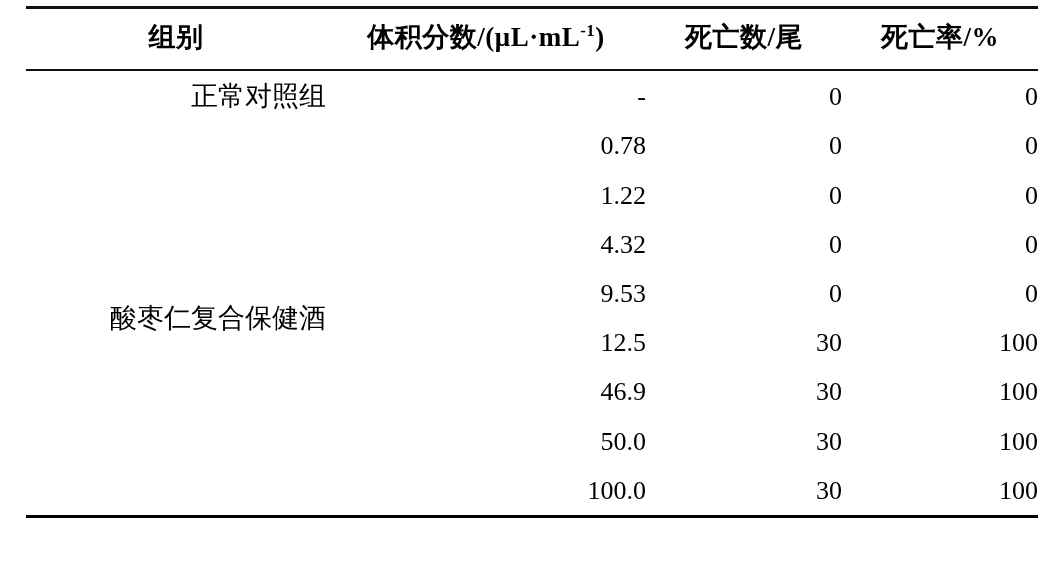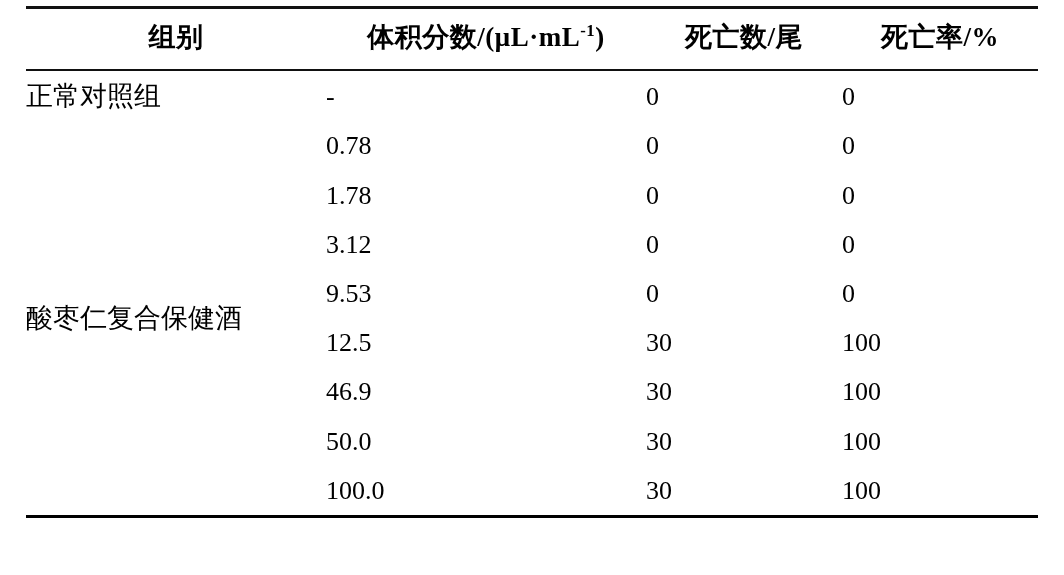--- a/index.html
+++ b/index.html
@@ -45,21 +45,21 @@
     border-top: 3px solid #111;
   }
   .rule-mid td, .rule-mid th {
     border-bottom: 2px solid #111;
   }
   .rule-bottom {
     border-bottom: 3px solid #000000;
   }
   tbody td {
     font-size: 26px;
-    text-align: left;
+    text-align: right;
     padding: 9px 0;
     vertical-align: middle;
     line-height: 1.2;
   }
   tbody td.group-cell {
     font-size: 27px;
   }
   .sup {
     font-size: 0.62em;
     vertical-align: super;
@@ -95,26 +95,26 @@
         <td>0</td>
         <td>0</td>
       </tr>
       <tr>
         <td class="group-cell" rowspan="8">酸枣仁复合保健酒</td>
         <td>0.78</td>
         <td>0</td>
         <td>0</td>
       </tr>
       <tr>
-        <td>1.78</td>
+        <td>1.22</td>
         <td>0</td>
         <td>0</td>
       </tr>
       <tr>
-        <td>3.12</td>
+        <td>4.32</td>
         <td>0</td>
         <td>0</td>
       </tr>
       <tr>
         <td>9.53</td>
         <td>0</td>
         <td>0</td>
       </tr>
       <tr>
         <td>12.5</td>

